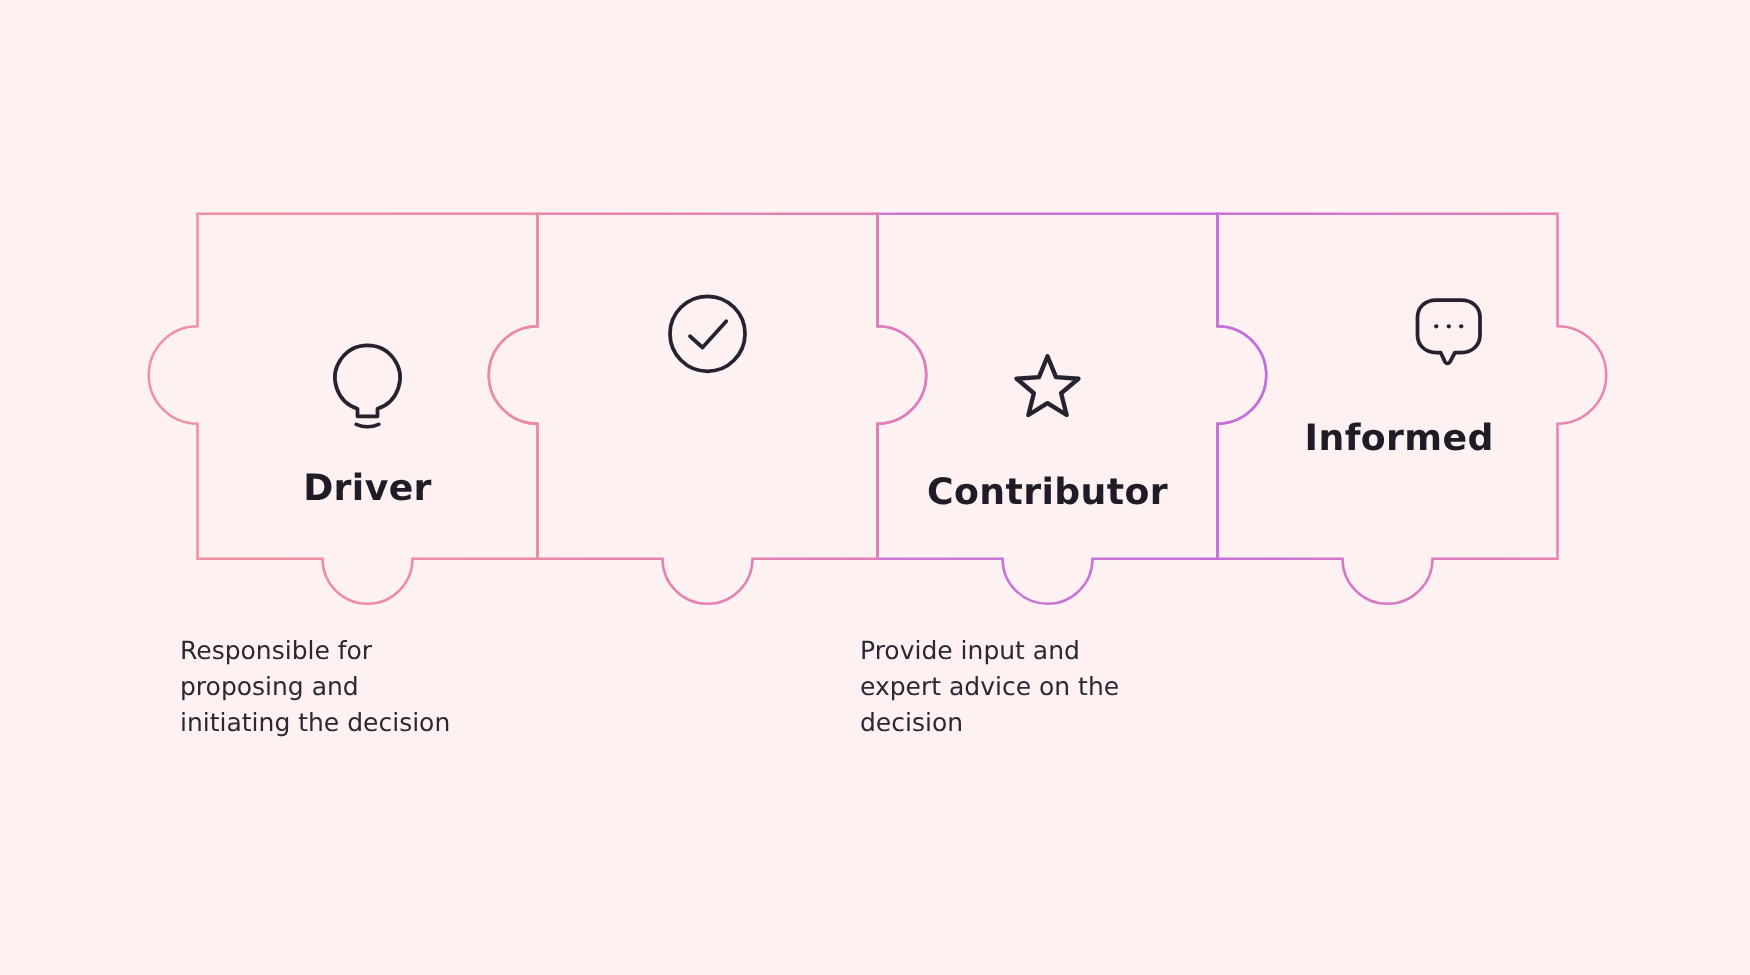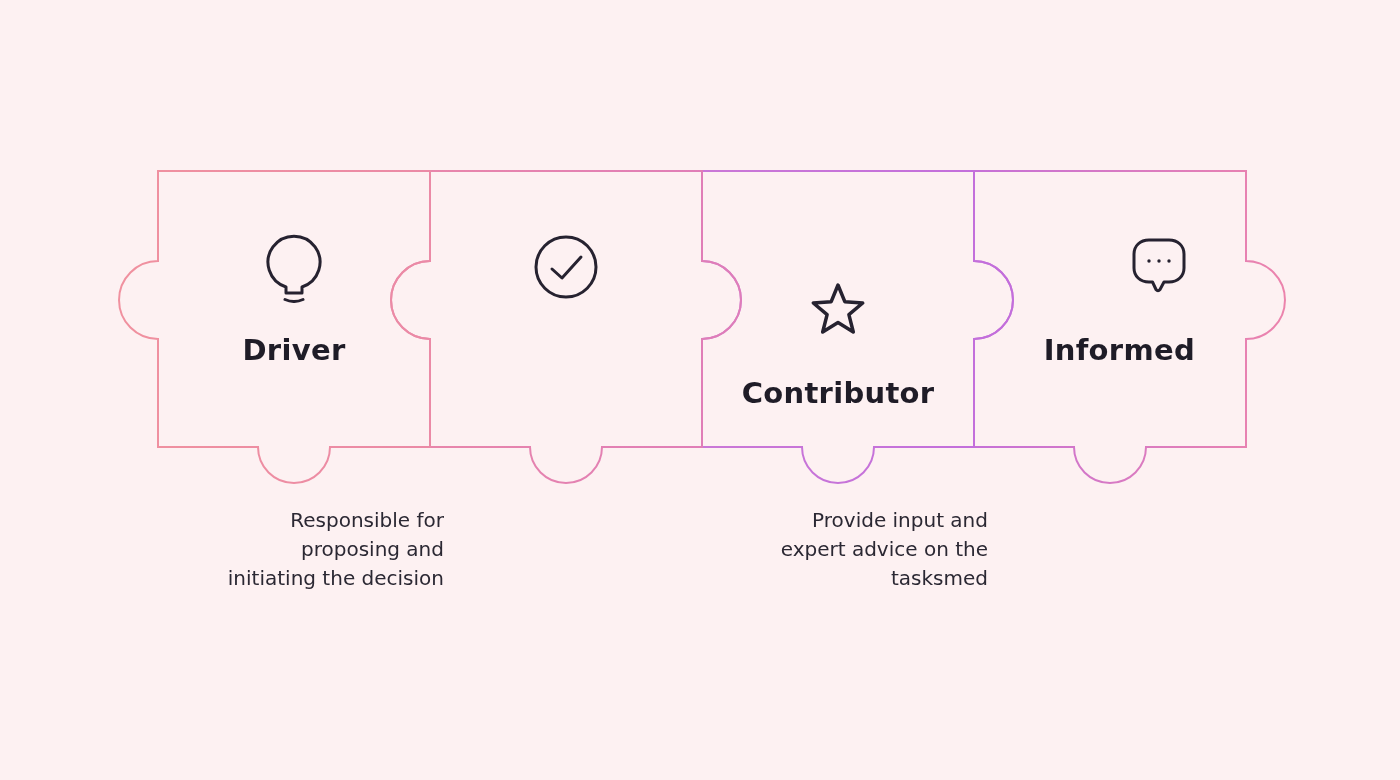--- a/index.html
+++ b/index.html
@@ -42,28 +42,28 @@
     text-align: center;
   }
   .desc {
     position: absolute;
     top: 506px;
     width: 300px;
     font-size: 20px;
     line-height: 29px;
     font-weight: 400;
     color: #2b2833;
-    text-align: right;
+    text-align: left;
     white-space: pre-line;
   }
   .d1 { left: 144px; }
   .d2 { left: 416px; }
   .d3 { left: 688px; }
   .d4 { left: 960px; }
-  .c1 { left: 158px; }
+  .c1 { left: 158px; margin-top: 40px; }
   .c2 { left: 430px; }
   .c3 { left: 702px; margin-top: 43px; }
   .c4 { left: 923px; align-items: flex-end; }
 </style>
 </head>
 <body>
 
 <div class="canvas">
 
   <svg class="puzzle-svg" viewBox="0 0 1400 780" xmlns="http://www.w3.org/2000/svg">
@@ -130,15 +130,15 @@
       </svg>
     </div>
     <div class="piece-title">Informed</div>
   </div>
 
   <div class="desc d1">Responsible for
 proposing and
 initiating the decision</div>
   <div class="desc d3">Provide input and
 expert advice on the
-tasksmed</div>
+decision</div>
 
 </div>
 
 </body></html>

